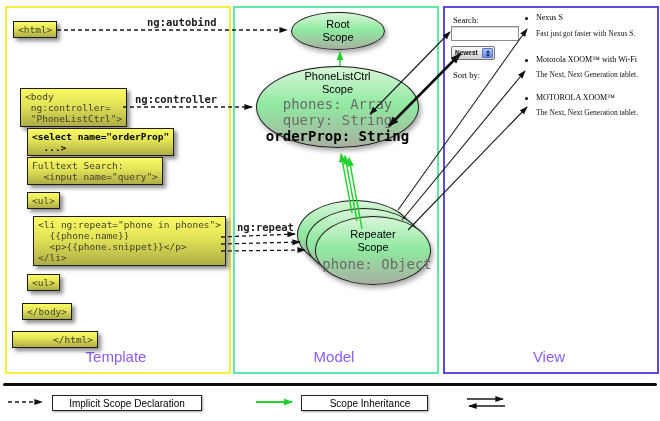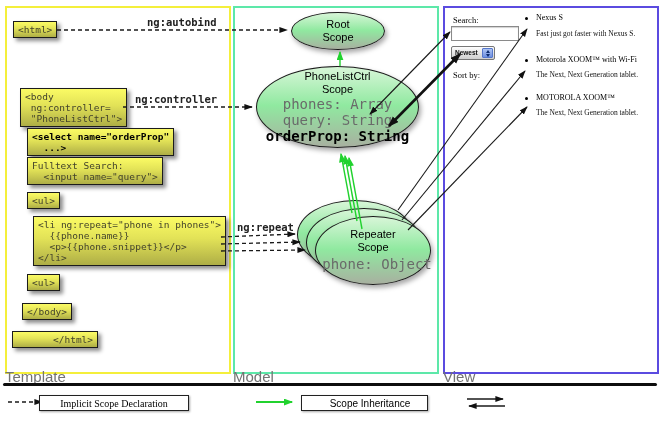--- a/index.html
+++ b/index.html
@@ -3,21 +3,21 @@
 <meta charset="utf-8">
 <style>
   html,body{margin:0;padding:0;background:#fff;}
   .stage{position:relative;width:660px;height:421px;background:#fff;overflow:hidden;
          font-family:"Liberation Sans",sans-serif;}
   
   .col{position:absolute;top:6px;height:364px;border:2px solid #000;background:transparent;}
   .col-template{left:5px;width:222px;border-color:var(--template-border);}
   .col-model{left:233px;width:202px;border-color:var(--model-border);}
   .col-view{left:443px;width:212px;border-color:var(--view-border);}
-  .col-label{position:absolute;top:348px;font-size:15px;color:#737373;margin-top:20px;}
+  .col-label{position:absolute;top:348px;font-size:15px;color:#8b5cf6;text-align:center;}
   
   .codebox{position:absolute;border:1px solid #1c1c1c;
     background:linear-gradient(180deg,var(--box-yellow-top) 0%,#e2e257 45%,var(--box-yellow-bottom) 100%);
     box-shadow:2.5px 3px 4px rgba(0,0,0,0.45);
     font-family:"DejaVu Sans Mono",monospace;font-size:9.5px;line-height:11px;
     color:var(--code-text);white-space:pre;padding:2px 4px;}
   .codebox.bold{font-weight:bold;color:#000;}
   
   .nglabel{position:absolute;font-family:"DejaVu Sans Mono",monospace;font-weight:bold;
     font-size:10.5px;color:#222;white-space:nowrap;}
@@ -170,15 +170,15 @@
     <line class="ln-black" x1="402" y1="220" x2="525" y2="71" marker-end="url(#ab)"></line>
     <line class="ln-black" x1="408" y1="230" x2="527" y2="107" marker-end="url(#ab)"></line>
 
     <line class="ln-dash" x1="8" y1="402" x2="42" y2="402" marker-end="url(#ab)"></line>
     <line class="ln-green-l" x1="256" y1="402" x2="292" y2="402" marker-end="url(#ag)"></line>
     <line class="ln-black" style="stroke-width:1.6" x1="467" y1="399" x2="503" y2="399" marker-end="url(#ab)"></line>
     <line class="ln-black" style="stroke-width:1.6" x1="505" y1="406" x2="469" y2="406" marker-end="url(#ab)"></line>
   </svg>
 
   <div class="thick-rule"></div>
-  <div class="legend-box z6" style="left:39px;width:138px;font-family:Liberation Serif, serif;">Implicit Scope Declaration</div>
+  <div class="legend-box z6" style="left:52px;width:138px;">Implicit Scope Declaration</div>
   <div class="legend-box z6" style="left:301px;width:104px;padding-left:16px;">Scope Inheritance</div>
 </div>
 
 </body></html>

